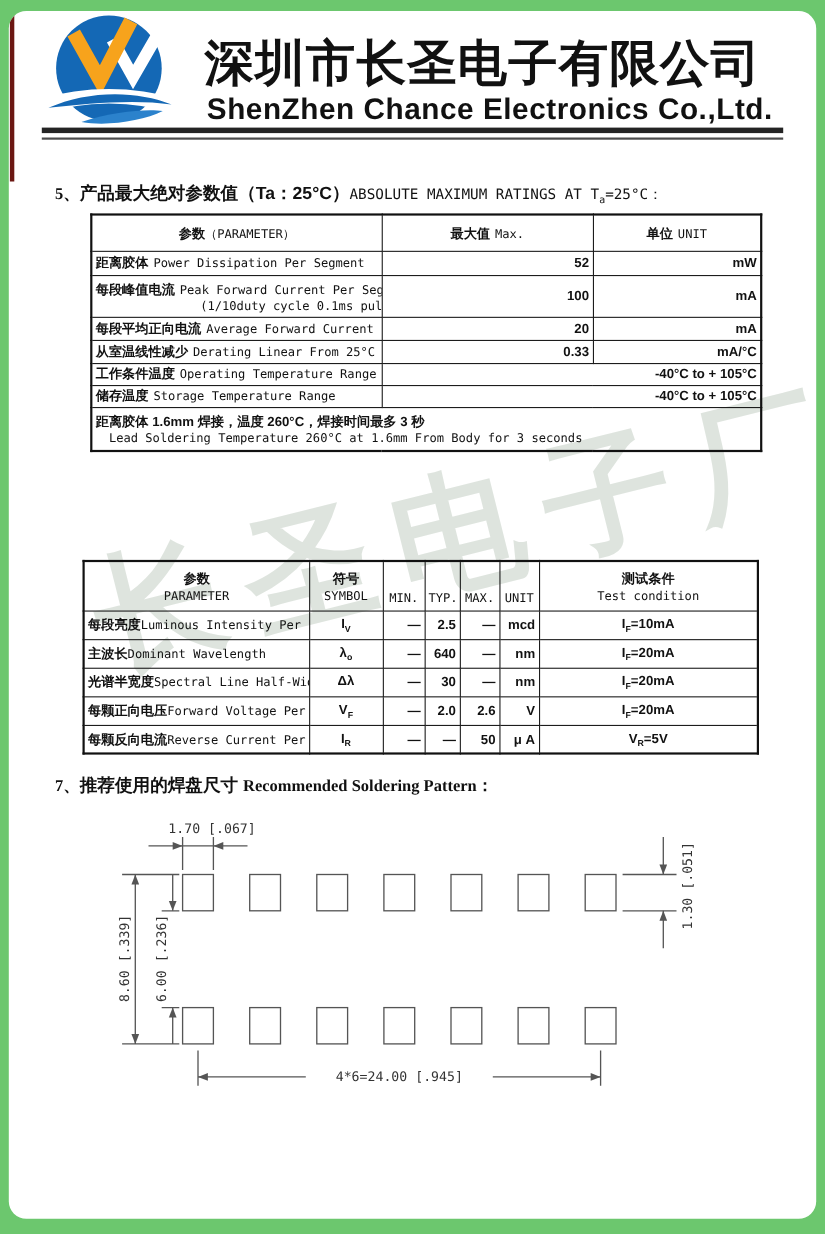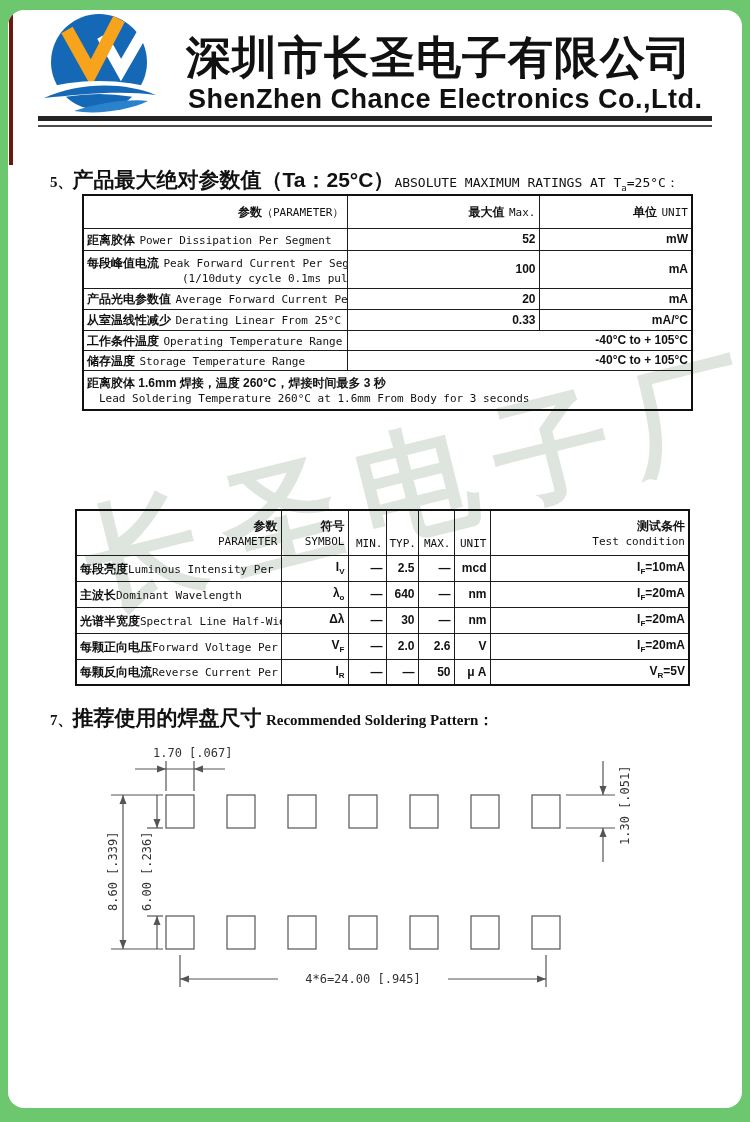--- a/index.html
+++ b/index.html
@@ -28,33 +28,33 @@
     position:absolute; left:70px; top:400px; width:640px;
     font-size:118px; font-weight:700; letter-spacing:22px;
     color:rgba(128,152,128,0.26);
     transform:rotate(-14deg);
     white-space:nowrap; z-index:1; pointer-events:none;
   }
 
   
   .sec-head { white-space:nowrap; z-index:2; }
   .sec-no { font-size:15px; font-weight:700; font-family:"Liberation Serif", serif; }
-  .sec-cn { font-size:21px; font-weight:700; }
+  .sec-cn { font-size:16px; font-weight:700; }
   .sec-en-mono { font-size:13px; font-family:"DejaVu Sans Mono", monospace; }
   .sec-en-serif { font-size:15px; font-weight:700; font-family:"Liberation Serif", serif; }
   sub.tiny { font-size:9px; }
 
   
   table { border-collapse:collapse; table-layout:fixed; z-index:2; position:absolute; background:transparent; }
   td, th { border:1.5px solid #1c1c1c; padding:0 3px; overflow:hidden; white-space:nowrap; }
   .t-outer { border:2px solid #111; }
   .cn-b { font-weight:700; font-size:12px; }
   .en-m { font-family:"DejaVu Sans Mono", monospace; font-size:11px; font-weight:400; }
   .val { text-align:right; font-weight:700; font-size:12px; }
-  .ctr { text-align:right; }
+  .ctr { text-align:center; }
   .sym { font-weight:700; font-size:12px; }
   .sym sub { font-size:8px; font-weight:700; }
   .second-line { padding-left:95px; }
   .note-en { padding-left:12px; }
 
   
   .diagram-wrap { position:absolute; left:65px; top:723px; width:620px; height:285px; z-index:2; }
   .dim-text { font-family:"DejaVu Sans Mono", monospace; font-size:12px; fill:#333; }
 </style>
 </head>
@@ -106,21 +106,21 @@
     </tr>
     <tr style="height:38px">
       <td>
         <div><span class="cn-b">每段峰值电流</span> <span class="en-m">Peak Forward Current Per Segment</span></div>
         <div class="en-m second-line">(1/10duty cycle 0.1ms pulse width)</div>
       </td>
       <td class="val">100</td>
       <td class="val">mA</td>
     </tr>
     <tr style="height:21px">
-      <td><span class="cn-b">产品光电参数值</span> <span class="en-m">Average Forward Current Per Segment</span></td>
+      <td><span class="cn-b">每段平均正向电流</span> <span class="en-m">Average Forward Current Per Segment</span></td>
       <td class="val">20</td>
       <td class="val">mA</td>
     </tr>
     <tr style="height:21px">
       <td><span class="cn-b">从室温线性减少</span>  <span class="en-m">Derating Linear From 25°C Per Segment</span></td>
       <td class="val">0.33</td>
       <td class="val">mA/°C</td>
     </tr>
     <tr style="height:20px">
       <td><span class="cn-b">工作条件温度</span>  <span class="en-m">Operating Temperature Range</span></td>

